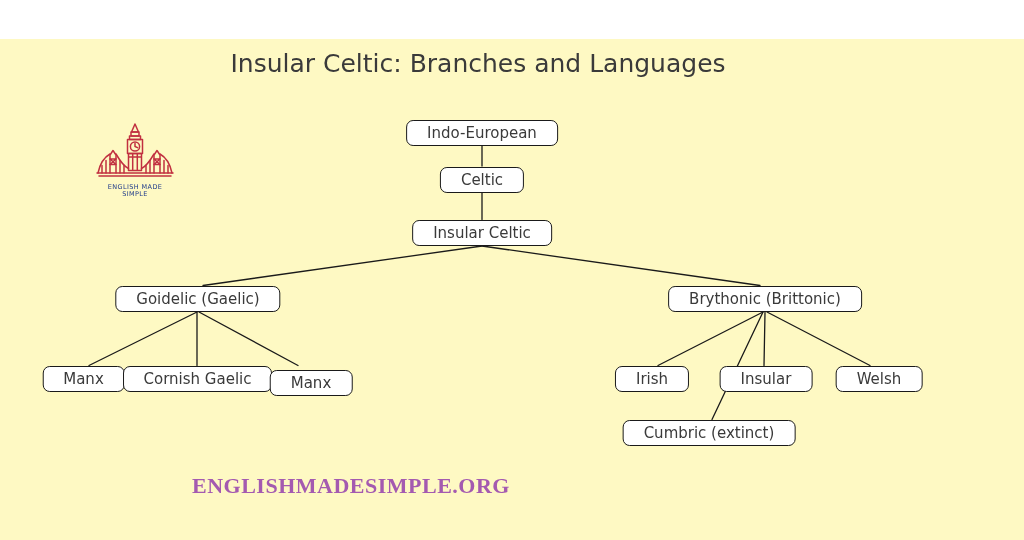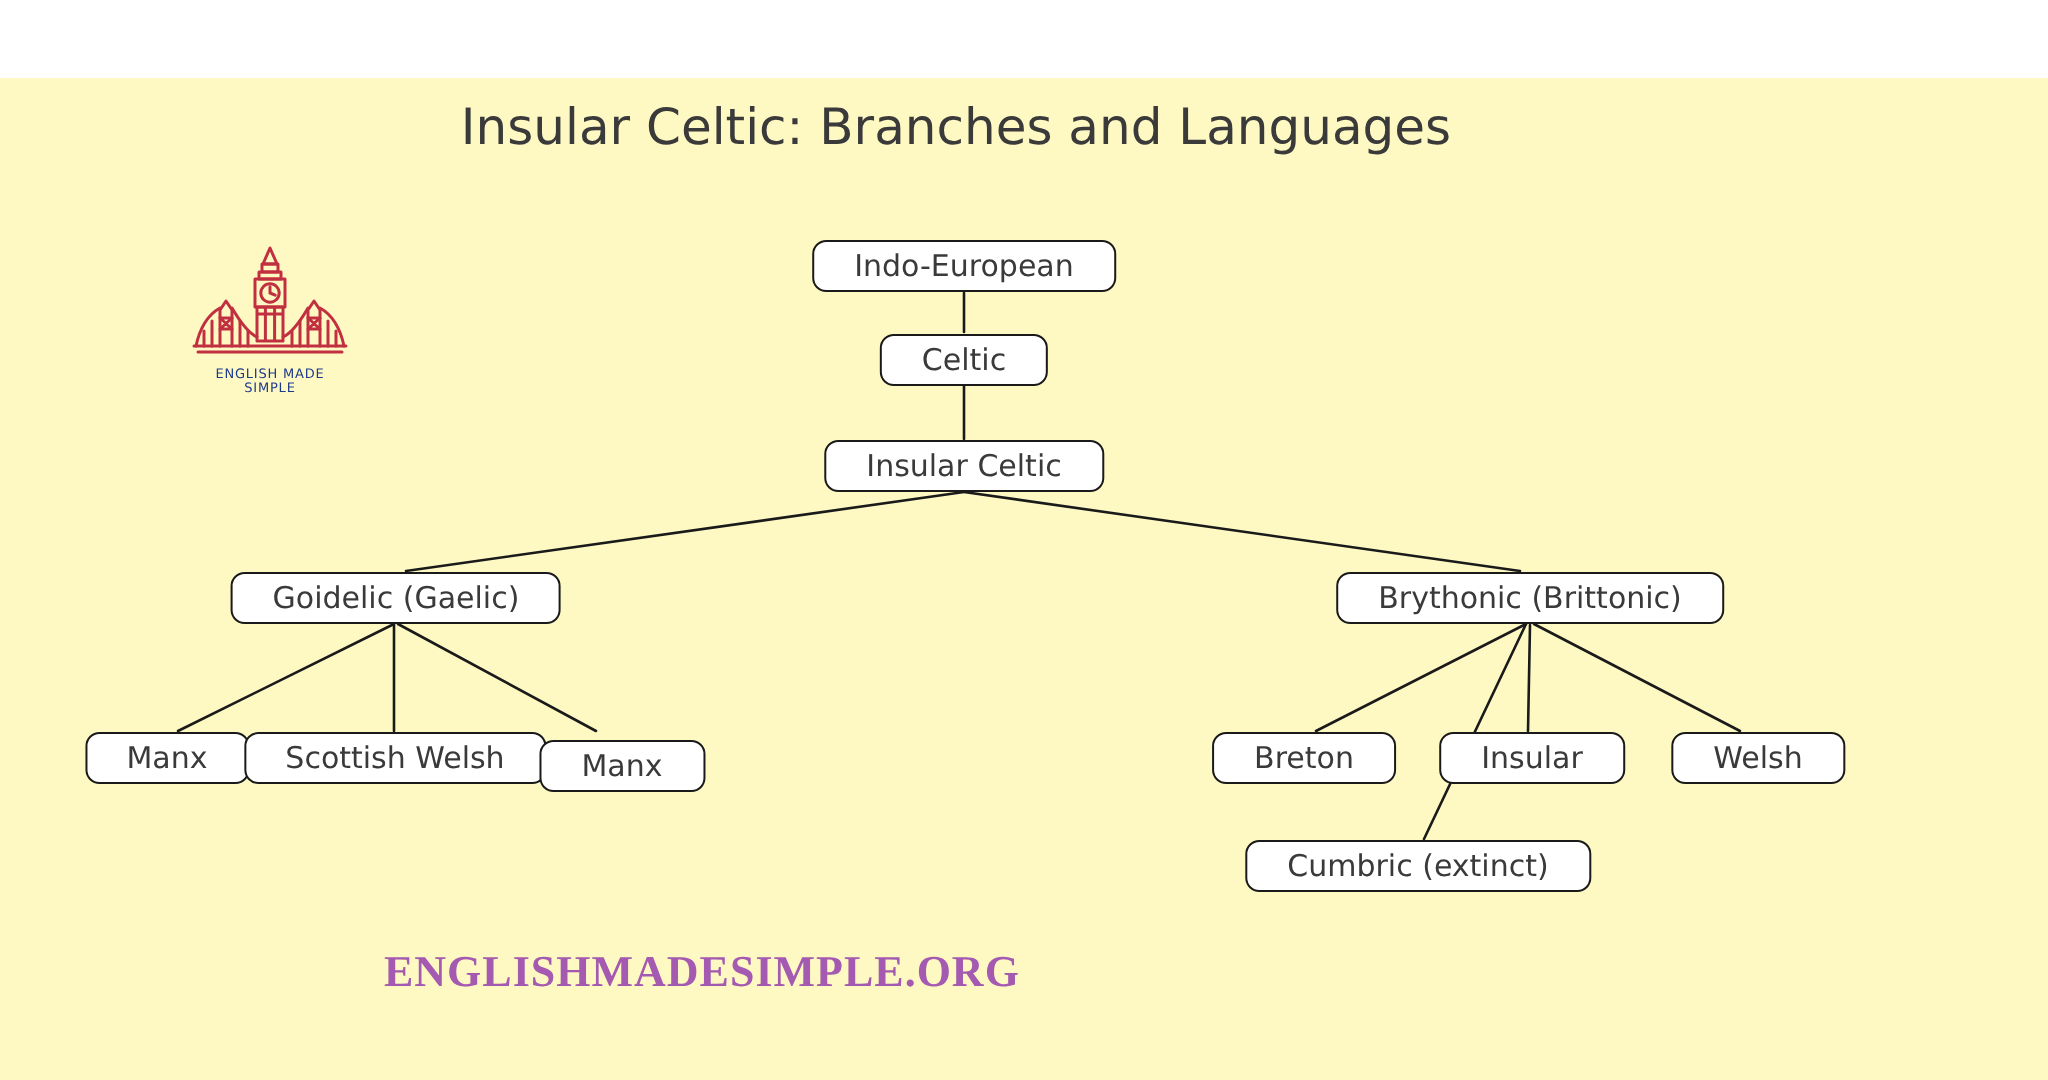--- a/index.html
+++ b/index.html
@@ -126,22 +126,22 @@
     <line x1="767" y1="273" x2="870" y2="326.5"></line>
     <line x1="763" y1="273" x2="712" y2="380.5"></line>
   </svg>
 
   <div class="node" style="left:482px;  top:93.5px">Indo-European</div>
   <div class="node" style="left:482px;  top:140.5px">Celtic</div>
   <div class="node" style="left:482px;  top:193.5px">Insular Celtic</div>
   <div class="node" style="left:198px;  top:259.5px">Goidelic (Gaelic)</div>
   <div class="node" style="left:765px;  top:259.5px">Brythonic (Brittonic)</div>
   <div class="node" style="left:83.5px; top:339.5px">Manx</div>
-  <div class="node" style="left:197.5px;top:339.5px">Scottish Welsh</div>
+  <div class="node" style="left:197.5px;top:339.5px">Cornish Gaelic</div>
   <div class="node" style="left:311px;  top:344px">Manx</div>
-  <div class="node" style="left:652px;  top:339.5px">Breton</div>
+  <div class="node" style="left:652px;  top:339.5px">Irish</div>
   <div class="node" style="left:766px;  top:339.5px">Insular</div>
   <div class="node" style="left:879px;  top:339.5px">Welsh</div>
   <div class="node" style="left:709px;  top:393.5px">Cumbric (extinct)</div>
 
   <div class="watermark">ENGLISHMADESIMPLE.ORG</div>
 
 </div>
 
 </body></html>

